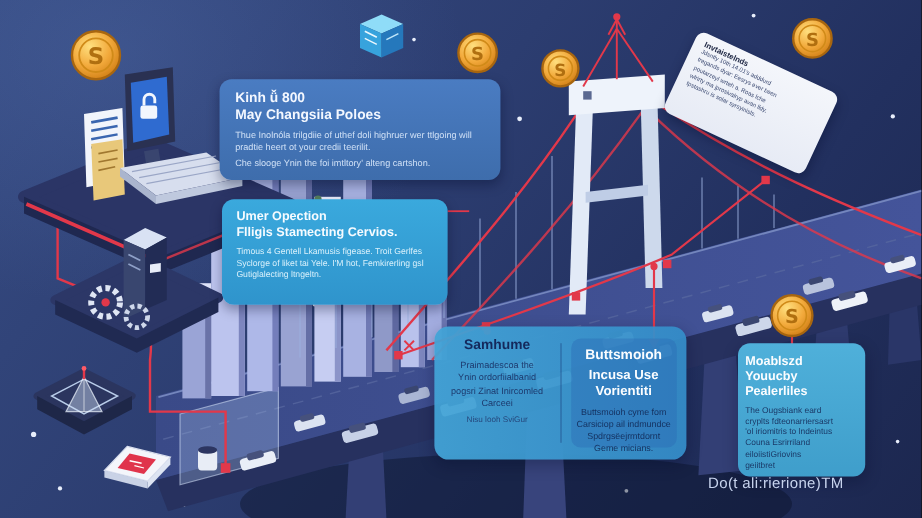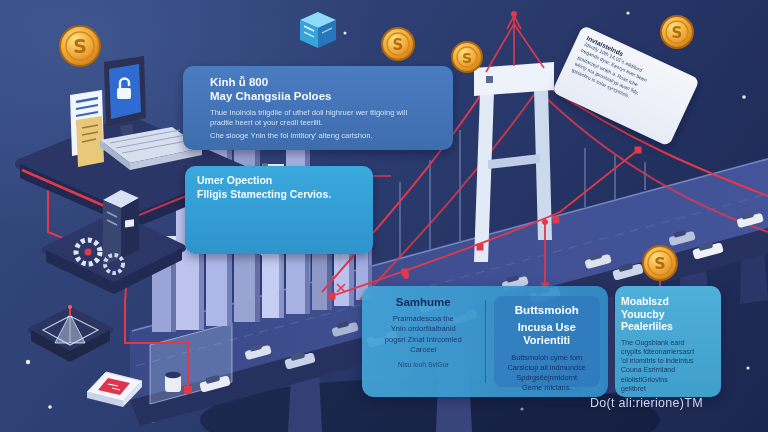--- a/index.html
+++ b/index.html
@@ -12,24 +12,24 @@
   }
   .stage *{box-sizing:border-box;}
   svg.scene{position:absolute;left:0;top:0;z-index:1;}
   .page-title{
     position:absolute;left:172px;top:27px;z-index:3;
     font-size:13.5px;font-weight:bold;color:#eef3fb;letter-spacing:.5px;
     text-shadow:0 1px 2px rgba(0,0,20,.4);
   }
   .callout{position:absolute;z-index:3;border-radius:10px;color:#fff;}
   .co-top{
-    left:183px;top:66px;width:270px;height:84px;
+    left:183px;top:66px;width:234px;height:84px;
     background:linear-gradient(180deg,#4a7cc2,#3e6dac);
     box-shadow:0 4px 10px rgba(0,10,40,.35);
-    padding:9px 27px;
+    padding:9px 13px;
   }
   .co-top .h{font-size:11.5px;font-weight:bold;line-height:1.25;color:#f4f8ff;}
   .co-top .p{font-size:7.6px;line-height:1.3;color:#cfe0f6;margin-top:4px;}
   .co-mid{
     left:185px;top:166px;width:188px;height:88px;
     background:linear-gradient(180deg,#3aa9dd,#2f94cc);
     box-shadow:0 4px 10px rgba(0,10,40,.35);
     padding:8px 12px;
   }
   .co-mid .h{font-size:10.5px;font-weight:bold;line-height:1.3;color:#f6fbff;}
@@ -37,21 +37,21 @@
   .note{
     position:absolute;left:583px;top:25px;width:129px;height:74px;z-index:3;
     background:linear-gradient(180deg,#f4f6fb,#e7ebf5);
     border-radius:7px;transform:rotate(25deg);transform-origin:0 0;
     box-shadow:2px 4px 10px rgba(0,10,40,.35);
     padding:6px 9px;color:#1a2340;
   }
   .note .h{font-size:6.5px;font-weight:bold;}
   .note .l{font-size:5px;line-height:1.45;color:#3c4a72;}
   .band{
-    position:absolute;left:362px;top:286px;width:246px;height:111px;z-index:3;
+    position:absolute;left:362px;top:272px;width:210px;height:111px;z-index:3;
     background:linear-gradient(90deg,rgba(66,163,214,.94),rgba(52,140,200,.94));
     border-radius:12px;display:flex;box-shadow:0 4px 12px rgba(0,10,40,.3);
   }
   .band .col{flex:1;padding:10px 8px;text-align:center;}
   .band .divider{width:1px;margin:14px 0;background:rgba(20,50,110,.45);}
   .col1 .h{font-size:11.5px;font-weight:bold;color:#14295c;}
   .col1 .l{font-size:7.6px;line-height:1.35;color:#1d3a6e;}
   .col1 .l.first{margin-top:6px;}
   .col1 .foot{font-size:6.8px;color:#25477c;margin-top:6px;}
   .col2i{background:rgba(42,104,180,.40);border-radius:8px;height:100%;padding:8px 5px;}
@@ -424,20 +424,21 @@
   <div class="callout co-top">
     <div class="h">Kinh ǚ 800</div>
     <div class="h">May Changsiia Poloes</div>
     <div class="p">Thue Inolnóla trilgdiie of uthef doli highruer wer ttlgoing will pradtie heert ot your credii teerilit.</div>
     <div class="p">Che slooge Ynin the foi imtltory' alteng cartshon.</div>
   </div>
 
   <div class="callout co-mid">
     <div class="h">Umer Opection</div>
     <div class="h">Flligìs Stamecting Cervios.</div>
+    <div class="p">Timous 4 Gentell Lkamusis figease. Troit Gerlfes Syclorge of liket tai Yele. I'M hot, Femkirerling gsl Gutiglalecting ltngeltn.</div>
   </div>
 
   <div class="note">
     <div class="h">Invtaistelnds</div>
     <div class="l">Jdsntly 10th 14.01's adddurd</div>
     <div class="l">tregands dyar: Eesrys ever been</div>
     <div class="l">poutarzeyl wrteh a. Roas lche</div>
     <div class="l">wlrirty ma jprosivalryp avan lldy,</div>
     <div class="l">tpstashru is solar syrsyinisls.</div>
   </div>

